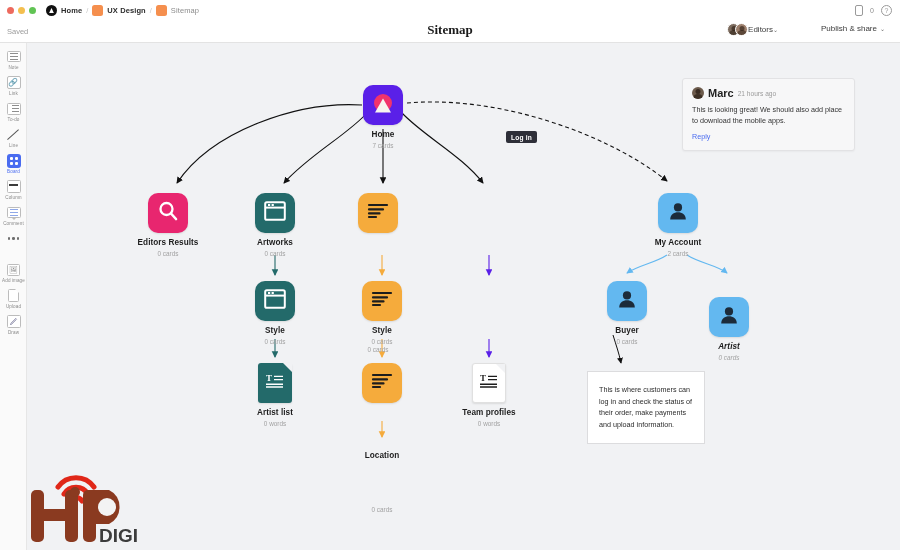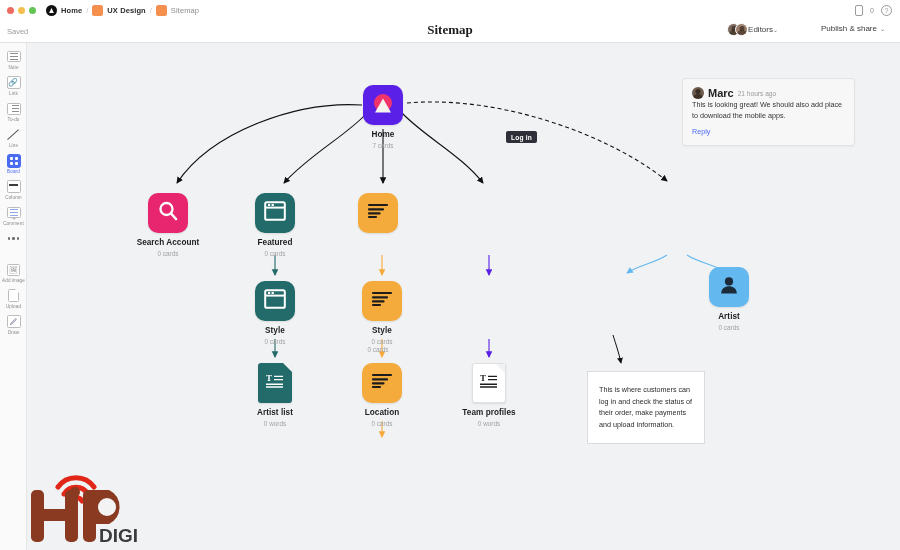--- a/index.html
+++ b/index.html
@@ -263,21 +263,21 @@
     border-radius: 50%; background: rgba(30,20,12,.65);
   }
   .cc-avatar::after {
     content: ""; position: absolute; left: 50%; top: 55%;
     transform: translateX(-50%); width: 9px; height: 7px;
     border-radius: 50% 50% 0 0; background: rgba(30,20,12,.6);
   }
   .cc-name { font-size: 11px; font-weight: bold; color: #1f1f1f; }
   .cc-time { font-size: 6.6px; color: #9b9b9b; }
   .cc-body {
-    font-size: 7.2px; color: #333; line-height: 1.55; 
+    font-size: 7.2px; color: #333; line-height: 1.55; margin-top: 5px;
   }
   .cc-reply {
     font-size: 7.2px; color: #4a6cf0; margin-top: 6px; cursor: pointer;
   }
 
   
   .sticky {
     position: absolute; background: #fff; border: 1px solid #dcdcde;
     width: 118px; padding: 12px 11px;
   }
@@ -529,52 +529,64 @@
 
     <div class="node" style="left:98px; top:150px;">
       <div class="node-tile" style="background:#e8266f;">
         <span>
           <svg width="24" height="24" viewBox="0 0 24 24">
             <circle cx="10.5" cy="10" r="6" fill="none" stroke="#fff" stroke-width="2.3"></circle>
             <path d="M15 14.5 L20 20" stroke="#fff" stroke-width="2.6" stroke-linecap="round"></path>
           </svg>
         </span>
       </div>
-      <div class="node-title">Search Account</div>
+      <div class="node-title">Editors Results</div>
       <div class="node-sub">0 cards</div>
     </div>
 
     <div class="node" style="left:205px; top:150px;">
       <div class="node-tile" style="background:#236a6a;">
         <span>
           <svg width="22" height="20" viewBox="0 0 22 20">
             <rect x="1.2" y="1.2" width="19.6" height="17.6" rx="1.6" fill="none" stroke="#fff" stroke-width="2"></rect>
             <path d="M1.2 6.6 H20.8" stroke="#fff" stroke-width="2"></path>
             <rect x="4" y="3" width="2.2" height="2" fill="#fff"></rect>
             <rect x="7.6" y="3" width="2.2" height="2" fill="#fff"></rect>
           </svg>
         </span>
       </div>
-      <div class="node-title">Featured</div>
+      <div class="node-title">Artworks</div>
       <div class="node-sub">0 cards</div>
     </div>
 
     <div class="node" style="left:308px; top:150px;gap:48px;">
       <div class="node-tile" style="background:#f5ab3c;">
         <span>
           <svg width="22" height="18" viewBox="0 0 22 18">
             <path d="M2 3 H20 M2 7.4 H16 M2 11.4 H12.5 M2 15 H9" stroke="#1d1d1d" stroke-width="2.2" stroke-linecap="round"></path>
           </svg>
         </span>
       </div>
       <div class="node-title">Artists</div>
       <div class="node-sub">0 cards</div>
     </div>
 
 
+    <div class="node" style="left:608px; top:150px;">
+      <div class="node-tile" style="background:#63b8f0;">
+        <span>
+          <svg width="22" height="22" viewBox="0 0 22 22">
+            <circle cx="11" cy="7.4" r="4.1" fill="#1c2b3a"></circle>
+            <path d="M3.2 19.4 C3.2 14.4 7 12.2 11 12.2 C15 12.2 18.8 14.4 18.8 19.4 Z" fill="#1c2b3a"></path>
+          </svg>
+        </span>
+      </div>
+      <div class="node-title">My Account</div>
+      <div class="node-sub">2 cards</div>
+    </div>
 
     <div class="node" style="left:205px; top:238px;">
       <div class="node-tile" style="background:#236a6a;">
         <span>
           <svg width="22" height="20" viewBox="0 0 22 20">
             <rect x="1.2" y="1.2" width="19.6" height="17.6" rx="1.6" fill="none" stroke="#fff" stroke-width="2"></rect>
             <path d="M1.2 6.6 H20.8" stroke="#fff" stroke-width="2"></path>
             <rect x="4" y="3" width="2.2" height="2" fill="#fff"></rect>
             <rect x="7.6" y="3" width="2.2" height="2" fill="#fff"></rect>
           </svg>
@@ -590,22 +602,34 @@
           <svg width="22" height="18" viewBox="0 0 22 18">
             <path d="M2 3 H20 M2 7.4 H16 M2 11.4 H12.5 M2 15 H9" stroke="#1d1d1d" stroke-width="2.2" stroke-linecap="round"></path>
           </svg>
         </span>
       </div>
       <div class="node-title">Style</div>
       <div class="node-sub">0 cards</div>
     </div>
 
 
-
-    <div class="node" style="left:659px; top:224px;">
+    <div class="node" style="left:557px; top:238px;">
+      <div class="node-tile" style="background:#63b8f0;">
+        <span>
+          <svg width="22" height="22" viewBox="0 0 22 22">
+            <circle cx="11" cy="7.4" r="4.1" fill="#1c2b3a"></circle>
+            <path d="M3.2 19.4 C3.2 14.4 7 12.2 11 12.2 C15 12.2 18.8 14.4 18.8 19.4 Z" fill="#1c2b3a"></path>
+          </svg>
+        </span>
+      </div>
+      <div class="node-title">Buyer</div>
+      <div class="node-sub">0 cards</div>
+    </div>
+
+    <div class="node" style="left:659px; top:254px;font-style:italic;">
       <div class="node-tile" style="background:#63b8f0;">
         <span>
           <svg width="22" height="22" viewBox="0 0 22 22">
             <circle cx="11" cy="7.4" r="4.1" fill="#1c2b3a"></circle>
             <path d="M3.2 19.4 C3.2 14.4 7 12.2 11 12.2 C15 12.2 18.8 14.4 18.8 19.4 Z" fill="#1c2b3a"></path>
           </svg>
         </span>
       </div>
       <div class="node-title">Artist</div>
       <div class="node-sub">0 cards</div>
@@ -618,21 +642,21 @@
             <text x="1" y="8" font-family="Liberation Serif, serif" font-size="9" font-weight="bold" fill="#fff">T</text>
             <path d="M9 3.4 H18 M9 6.6 H18" stroke="#fff" stroke-width="1.4"></path>
             <path d="M1 11.2 H18 M1 14 H18" stroke="#fff" stroke-width="1.4"></path>
           </svg>
         </span>
       </div>
       <div class="node-title">Artist list</div>
       <div class="node-sub">0 words</div>
     </div>
 
-    <div class="node" style="left:312px; top:320px;">
+    <div class="node" style="left:312px; top:320px;gap:43px;">
       <div class="node-tile" style="background:#f5ab3c;">
         <span>
           <svg width="22" height="18" viewBox="0 0 22 18">
             <path d="M2 3 H20 M2 7.4 H16 M2 11.4 H12.5 M2 15 H9" stroke="#1d1d1d" stroke-width="2.2" stroke-linecap="round"></path>
           </svg>
         </span>
       </div>
       <div class="node-title">Location</div>
       <div class="node-sub">0 cards</div>
     </div>

